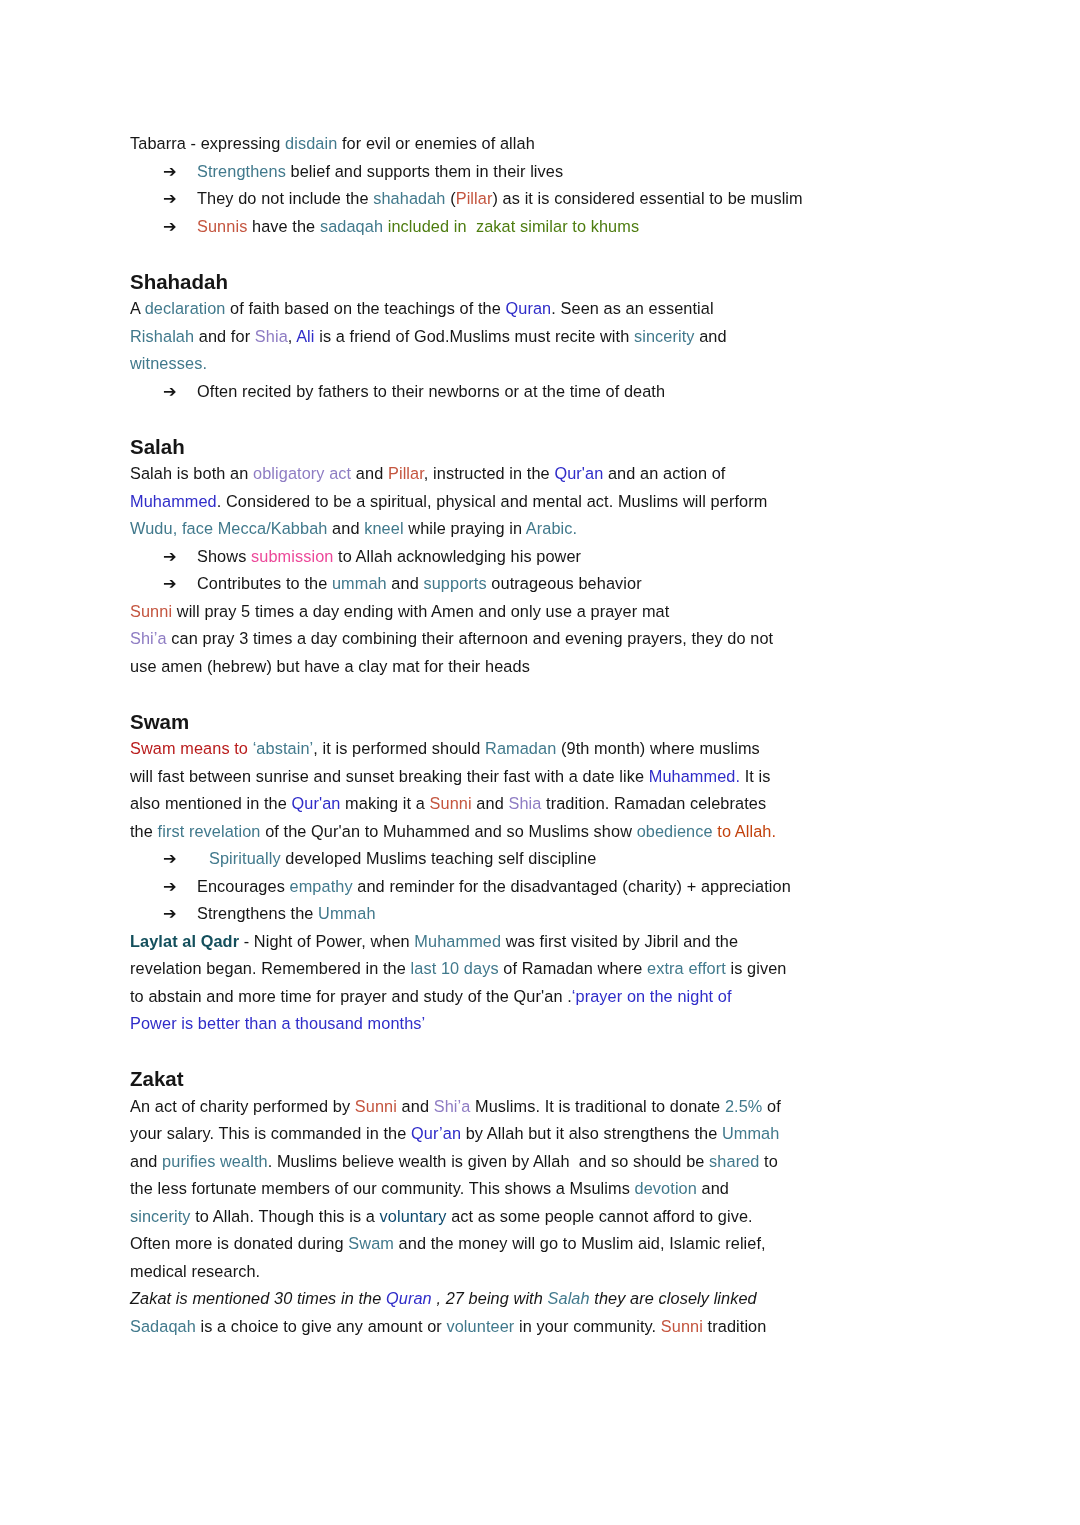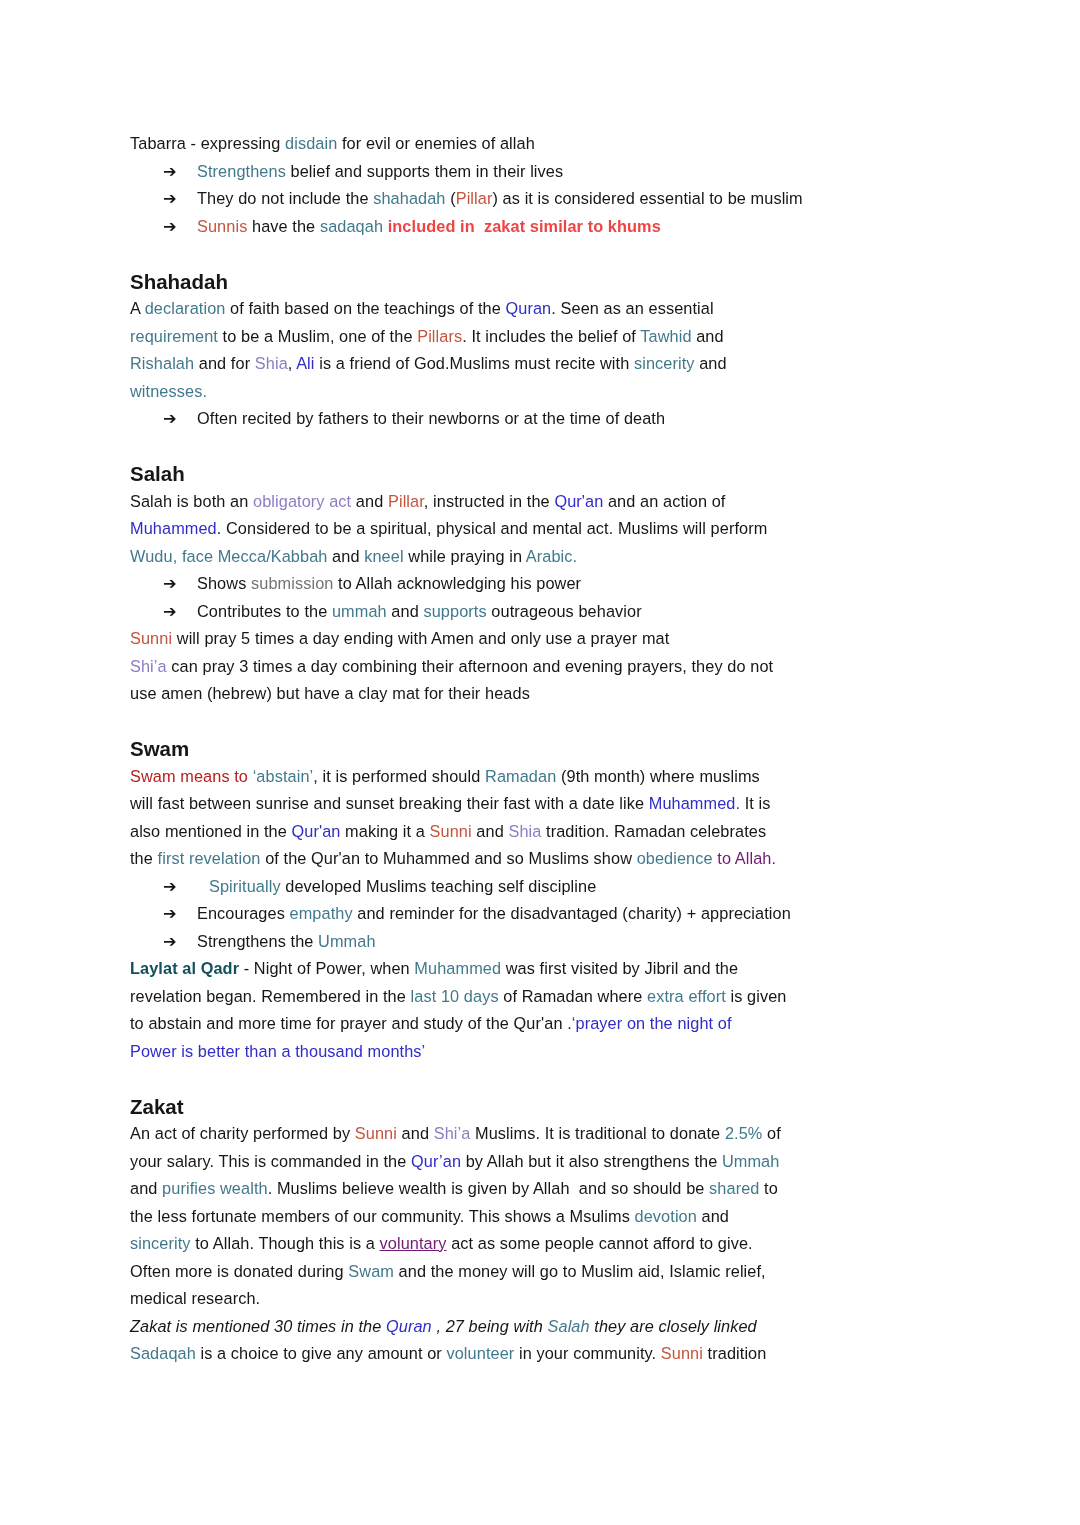--- a/index.html
+++ b/index.html
@@ -49,55 +49,54 @@
     font-style: italic;
   }
 </style>
 </head>
 <body style="background: rgb(255, 255, 255);">
 
 <div class="doc">
     <div class="block line"><span style="color: rgb(22, 22, 22);">Tabarra - expressing </span><span style="color: rgb(65, 121, 140);">disdain</span><span style="color: rgb(22, 22, 22);"> for evil or enemies of allah</span></div>
     <div class="block bullet"><span class="arrow">➔</span><span style="color: rgb(65, 121, 140);">Strengthens</span><span style="color: rgb(22, 22, 22);"> belief and supports them in their lives</span></div>
     <div class="block bullet"><span class="arrow">➔</span><span style="color: rgb(22, 22, 22);">They do not include the </span><span style="color: rgb(65, 121, 140);">shahadah</span><span style="color: rgb(22, 22, 22);"> (</span><span style="color: rgb(196, 85, 63);">Pillar</span><span style="color: rgb(22, 22, 22);">) as it is considered essential to be muslim</span></div>
-    <div class="block bullet"><span class="arrow">➔</span><span style="color: rgb(196, 85, 63);">Sunnis</span><span style="color: rgb(22, 22, 22);"> have the </span><span style="color: rgb(65, 121, 140);">sadaqah</span><span style="color: #ef4444; font-weight: bold;"> included in  zakat similar to khums</span></div>
+    <div class="block bullet"><span class="arrow">➔</span><span style="color: rgb(196, 85, 63);">Sunnis</span><span style="color: rgb(22, 22, 22);"> have the </span><span style="color: rgb(65, 121, 140);">sadaqah</span><span style="color: #4d7c0f;"> included in  zakat similar to khums</span></div>
     <div class="block spacer"></div>
     <div class="block heading"><span style="color: rgb(22, 22, 22);">Shahadah</span></div>
     <div class="block line"><span style="color: rgb(22, 22, 22);">A </span><span style="color: rgb(65, 121, 140);">declaration</span><span style="color: rgb(22, 22, 22);"> of faith based on the teachings of the </span><span style="color: rgb(47, 44, 201);">Quran</span><span style="color: rgb(22, 22, 22);">. Seen as an essential</span></div>
-    <div class="block line"><span style="color: rgb(65, 121, 140);">requirement</span><span style="color: rgb(22, 22, 22);"> to be a Muslim, one of the </span><span style="color: rgb(196, 85, 63);">Pillars</span><span style="color: rgb(22, 22, 22);">. It includes the belief of </span><span style="color: rgb(65, 121, 140);">Tawhid</span><span style="color: rgb(22, 22, 22);"> and</span></div>
     <div class="block line"><span style="color: rgb(65, 121, 140);">Rishalah</span><span style="color: rgb(22, 22, 22);"> and for </span><span style="color: rgb(142, 124, 195);">Shia</span><span style="color: rgb(22, 22, 22);">, </span><span style="color: rgb(47, 44, 201);">Ali</span><span style="color: rgb(22, 22, 22);"> is a friend of God.Muslims must recite with </span><span style="color: rgb(65, 121, 140);">sincerity</span><span style="color: rgb(22, 22, 22);"> and</span></div>
     <div class="block line"><span style="color: rgb(65, 121, 140);">witnesses</span><span style="color: rgb(65, 121, 140);">.</span></div>
     <div class="block bullet"><span class="arrow">➔</span><span style="color: rgb(22, 22, 22);">Often recited by fathers to their newborns or at the time of death</span></div>
     <div class="block spacer"></div>
     <div class="block heading"><span style="color: rgb(22, 22, 22);">Salah</span></div>
     <div class="block line"><span style="color: rgb(22, 22, 22);">Salah is both an </span><span style="color: rgb(142, 124, 195);">obligatory act</span><span style="color: rgb(22, 22, 22);"> and </span><span style="color: rgb(196, 85, 63);">Pillar</span><span style="color: rgb(22, 22, 22);">, instructed in the </span><span style="color: rgb(47, 44, 201);">Qur'an</span><span style="color: rgb(22, 22, 22);"> and an action of</span></div>
     <div class="block line"><span style="color: rgb(47, 44, 201);">Muhammed</span><span style="color: rgb(22, 22, 22);">. Considered to be a spiritual, physical and mental act. Muslims will perform</span></div>
     <div class="block line"><span style="color: rgb(65, 121, 140);">Wudu, face Mecca/Kabbah</span><span style="color: rgb(22, 22, 22);"> and </span><span style="color: rgb(65, 121, 140);">kneel</span><span style="color: rgb(22, 22, 22);"> while praying in </span><span style="color: rgb(65, 121, 140);">Arabic.</span></div>
-    <div class="block bullet"><span class="arrow">➔</span><span style="color: rgb(22, 22, 22);">Shows </span><span style="color: #737373; text-align: center;">submission</span><span style="color: rgb(22, 22, 22);"> to Allah acknowledging his power</span></div>
+    <div class="block bullet"><span class="arrow">➔</span><span style="color: rgb(22, 22, 22);">Shows </span><span style="color: #ec4899; text-align: center;">submission</span><span style="color: rgb(22, 22, 22);"> to Allah acknowledging his power</span></div>
     <div class="block bullet"><span class="arrow">➔</span><span style="color: rgb(22, 22, 22);">Contributes to the </span><span style="color: rgb(65, 121, 140);">ummah</span><span style="color: rgb(22, 22, 22);"> and </span><span style="color: rgb(65, 121, 140);">supports</span><span style="color: rgb(22, 22, 22);"> outrageous behavior</span></div>
     <div class="block line"><span style="color: rgb(196, 85, 63);">Sunni</span><span style="color: rgb(22, 22, 22);"> will pray 5 times a day ending with Amen and only use a prayer mat</span></div>
     <div class="block line"><span style="color: rgb(142, 124, 195);">Shi’a</span><span style="color: rgb(22, 22, 22);"> can pray 3 times a day combining their afternoon and evening prayers, they do not</span></div>
     <div class="block line"><span style="color: rgb(22, 22, 22);">use amen (hebrew) but have a clay mat for their heads</span></div>
     <div class="block spacer"></div>
     <div class="block heading"><span style="color: rgb(22, 22, 22);">Swam</span></div>
     <div class="block line"><span style="color: #b91c1c;">Swam means to </span><span style="color: rgb(65, 121, 140);">‘abstain’</span><span style="color: rgb(22, 22, 22);">, it is performed should </span><span style="color: rgb(65, 121, 140);">Ramadan</span><span style="color: rgb(22, 22, 22);"> (9th month) where muslims</span></div>
     <div class="block line"><span style="color: rgb(22, 22, 22);">will fast between sunrise and sunset breaking their fast with a date like </span><span style="color: rgb(47, 44, 201);">Muhammed.</span><span style="color: rgb(22, 22, 22);"> It is</span></div>
     <div class="block line"><span style="color: rgb(22, 22, 22);">also mentioned in the </span><span style="color: rgb(47, 44, 201);">Qur'an</span><span style="color: rgb(22, 22, 22);"> making it a </span><span style="color: rgb(196, 85, 63);">Sunni</span><span style="color: rgb(22, 22, 22);"> and </span><span style="color: rgb(142, 124, 195);">Shia</span><span style="color: rgb(22, 22, 22);"> tradition. Ramadan celebrates</span></div>
-    <div class="block line"><span style="color: rgb(22, 22, 22);">the </span><span style="color: rgb(65, 121, 140);">first revelation</span><span style="color: rgb(22, 22, 22);"> of the Qur'an to Muhammed and so Muslims show </span><span style="color: rgb(65, 121, 140);">obedience</span><span style="color: #701a75;"> to Allah.</span></div>
+    <div class="block line"><span style="color: rgb(22, 22, 22);">the </span><span style="color: rgb(65, 121, 140);">first revelation</span><span style="color: rgb(22, 22, 22);"> of the Qur'an to Muhammed and so Muslims show </span><span style="color: rgb(65, 121, 140);">obedience</span><span style="color: #c2410c;"> to Allah.</span></div>
     <div class="block bullet"><span class="arrow">➔</span><span style="color: rgb(65, 121, 140); margin-left: 12px;">Spiritually</span><span style="color: rgb(22, 22, 22);"> developed Muslims teaching self discipline</span></div>
     <div class="block bullet"><span class="arrow">➔</span><span style="color: rgb(22, 22, 22);">Encourages </span><span style="color: rgb(65, 121, 140);">empathy</span><span style="color: rgb(22, 22, 22);"> and reminder for the disadvantaged (charity) + appreciation</span></div>
     <div class="block bullet"><span class="arrow">➔</span><span style="color: rgb(22, 22, 22);">Strengthens the </span><span style="color: rgb(65, 121, 140);">Ummah</span></div>
     <div class="block line"><span style="color: rgb(19, 79, 92); font-weight: 700;">Laylat al Qadr</span><span style="color: rgb(22, 22, 22);"> - Night of Power, when </span><span style="color: rgb(65, 121, 140);">Muhammed</span><span style="color: rgb(22, 22, 22);"> was first visited by Jibril and the</span></div>
     <div class="block line"><span style="color: rgb(22, 22, 22);">revelation began. Remembered in the </span><span style="color: rgb(65, 121, 140); margin-top: 46px;">last 10 days</span><span style="color: rgb(22, 22, 22);"> of Ramadan where </span><span style="color: rgb(65, 121, 140);">extra effort</span><span style="color: rgb(22, 22, 22);"> is given</span></div>
     <div class="block line"><span style="color: rgb(22, 22, 22);">to abstain and more time for prayer and study of the Qur'an .</span><span style="color: rgb(47, 44, 201);">‘prayer on the night of</span></div>
     <div class="block line"><span style="color: rgb(47, 44, 201);">Power is better than a thousand months’</span></div>
     <div class="block spacer"></div>
     <div class="block heading"><span style="color: rgb(22, 22, 22);">Zakat</span></div>
     <div class="block line"><span style="color: rgb(22, 22, 22);">An act of charity performed by </span><span style="color: rgb(196, 85, 63);">Sunni</span><span style="color: rgb(22, 22, 22);"> and </span><span style="color: rgb(142, 124, 195);">Shi’a</span><span style="color: rgb(22, 22, 22);"> Muslims. It is traditional to donate </span><span style="color: rgb(65, 121, 140);">2.5%</span><span style="color: rgb(22, 22, 22);"> of</span></div>
     <div class="block line"><span style="color: rgb(22, 22, 22);">your salary. This is commanded in the </span><span style="color: rgb(47, 44, 201);">Qur’an</span><span style="color: rgb(22, 22, 22);"> by Allah but it also strengthens the </span><span style="color: rgb(65, 121, 140);">Ummah</span></div>
     <div class="block line"><span style="color: rgb(22, 22, 22);">and </span><span style="color: rgb(65, 121, 140);">purifies wealth</span><span style="color: rgb(22, 22, 22);">. Muslims believe wealth is given by Allah  and so should be </span><span style="color: rgb(65, 121, 140);">shared</span><span style="color: rgb(22, 22, 22);"> to</span></div>
     <div class="block line"><span style="color: rgb(22, 22, 22);">the less fortunate members of our community. This shows a Msulims </span><span style="color: rgb(65, 121, 140);">devotion</span><span style="color: rgb(22, 22, 22);"> and</span></div>
-    <div class="block line"><span style="color: rgb(65, 121, 140);">sincerity</span><span style="color: rgb(22, 22, 22);"> to Allah. Though this is a </span><span style="color: #701a75; text-decoration: underline;">voluntary</span><span style="color: rgb(22, 22, 22);"> act as some people cannot afford to give.</span></div>
+    <div class="block line"><span style="color: rgb(65, 121, 140);">sincerity</span><span style="color: rgb(22, 22, 22);"> to Allah. Though this is a </span><span style="color: #0c4a6e;">voluntary</span><span style="color: rgb(22, 22, 22);"> act as some people cannot afford to give.</span></div>
     <div class="block line"><span style="color: rgb(22, 22, 22);">Often more is donated during </span><span style="color: rgb(65, 121, 140);">Swam</span><span style="color: rgb(22, 22, 22);"> and the money will go to Muslim aid, Islamic relief,</span></div>
     <div class="block line"><span style="color: rgb(22, 22, 22);">medical research.</span></div>
     <div class="block line italic"><span style="color: rgb(22, 22, 22);">Zakat is mentioned 30 times in the </span><span style="color: rgb(47, 44, 201);">Quran</span><span style="color: rgb(22, 22, 22);"> , 27 being with </span><span style="color: rgb(65, 121, 140);">Salah</span><span style="color: rgb(22, 22, 22);"> they are closely linked</span></div>
     <div class="block line"><span style="color: rgb(65, 121, 140);">Sadaqah</span><span style="color: rgb(22, 22, 22);"> is a choice to give any amount or </span><span style="color: rgb(65, 121, 140);">volunteer</span><span style="color: rgb(22, 22, 22);"> in your community. </span><span style="color: rgb(196, 85, 63);">Sunni</span><span style="color: rgb(22, 22, 22);"> tradition</span></div>
   </div>
 
 </body></html>

